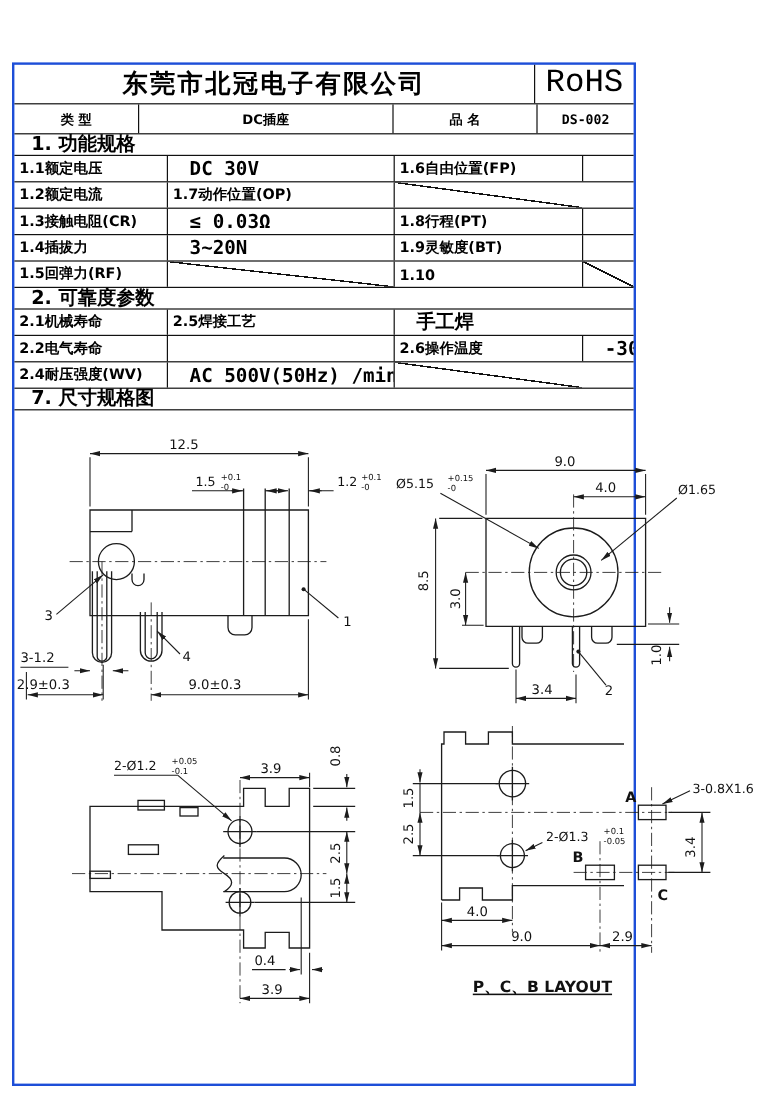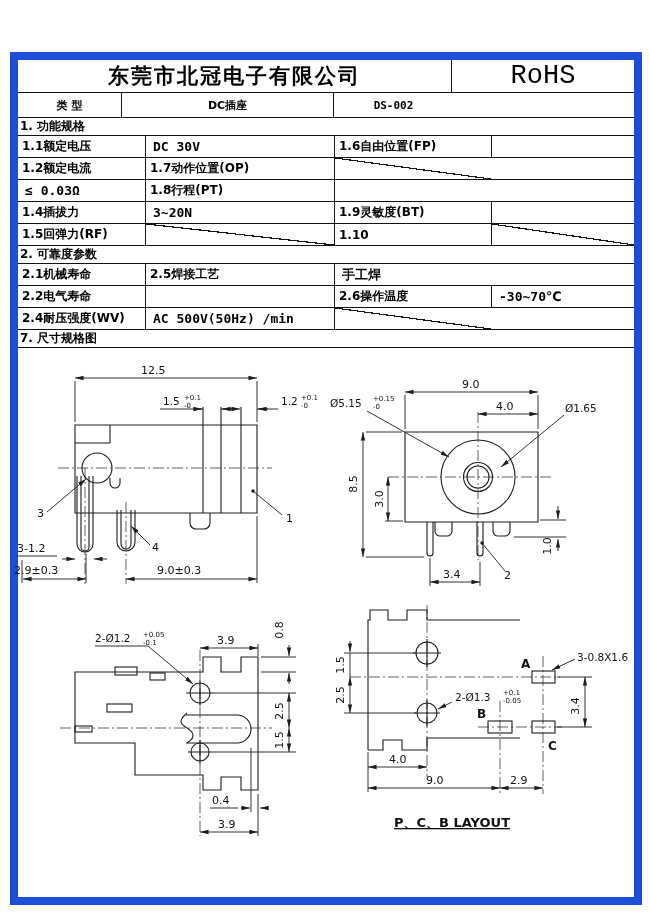--- a/index.html
+++ b/index.html
@@ -1,33 +1,33 @@
 <!DOCTYPE html>
 <html><head>
 <meta charset="utf-8">
 <style>
   html,body{margin:0;padding:0;background:#fff}
   .page{position:relative;width:650px;height:919px;background:#fff;color:#000;
         font-family:"DejaVu Sans",sans-serif;overflow:hidden}
-  .doc{position:absolute;left:10px;top:52px;width:632px;height:853px;
-       border:8px solid #1d4ed8;box-sizing:border-box;background:#fff}
+  .doc{position:absolute;left:10px;top:52px;width:520px;height:853px;
+       border:2px solid #1d4ed8;box-sizing:border-box;background:#fff}
   .row{display:grid;border-bottom:1px solid #111;box-sizing:border-box}
   .row>div{box-sizing:border-box;display:flex;align-items:center;overflow:hidden;white-space:nowrap}
   .row>div + div{border-left:1px solid #111}
   .company-row{grid-template-columns:433px 1fr;height:33px}
   .company-name{justify-content:center;font-size:21px;font-weight:bold;letter-spacing:2px}
   .rohs{justify-content:center;font-family:Liberation Mono, monospace;font-size:27px}
   .type-row{grid-template-columns:103px 212px 120px 1fr;height:25px}
   .type-row>div{justify-content:center;font-weight:bold;font-size:11px}
   .mono{font-family:"DejaVu Sans Mono","DejaVu Sans",monospace}
   .sec-title{height:18px;border-bottom:1px solid #111;display:flex;align-items:center;
-             padding-left:2px;font-weight:bold;font-size:12px;box-sizing:border-box}
+             padding-left:14px;font-weight:bold;font-size:16px;box-sizing:border-box}
   .spec{grid-template-columns:127px 189px 157px 1fr;height:22px}
   .lbl{font-weight:bold;font-size:12px;padding-left:4px}
-  .val{font-family:"DejaVu Sans Mono","DejaVu Sans",monospace;font-weight:bold;font-size:13px;padding-left:7px}
+  .val{font-family:"DejaVu Sans Mono","DejaVu Sans",monospace;font-weight:bold;font-size:16px;padding-left:18px}
   .diag{background:linear-gradient(to top right,transparent calc(50% - .6px),#111 calc(50% - .6px),
         #111 calc(50% + .6px),transparent calc(50% + .6px))}
   .dwg{position:absolute}
   svg .ln{fill:none;stroke:#1c1c1c;stroke-width:1.1}
   svg .cl{fill:none;stroke:#1c1c1c;stroke-width:.7;stroke-dasharray:11 3 2 3}
   svg .dim{fill:none;stroke:#1c1c1c;stroke-width:.9}
   svg text{fill:#111;font-family:"DejaVu Sans",sans-serif;font-size:11px}
   svg .t10{font-size:10.5px}
   svg .t7{font-size:7px}
   svg .b{font-weight:bold;font-size:12px}
@@ -41,37 +41,39 @@
   <div class="doc">
 
     <div class="row company-row">
       <div class="company-name">东莞市北冠电子有限公司</div>
       <div class="rohs">RoHS</div>
     </div>
 
     <div class="row type-row">
       <div>类  型</div>
       <div>DC插座</div>
+      <div>品  名</div>
       <div class="mono">DS-002</div>
     </div>
 
     <div class="sec-title">1.  功能规格</div>
 
     <div class="row spec">
       <div class="lbl">1.1额定电压</div>
       <div class="val">DC 30V</div>
       <div class="lbl">1.6自由位置(FP)</div>
       <div class="val"></div>
     </div>
     <div class="row spec">
       <div class="lbl">1.2额定电流</div>
       <div class="lbl">1.7动作位置(OP)</div>
       <div class="val diag"></div>
     </div>
     <div class="row spec">
+      <div class="lbl">1.3接触电阻(CR)</div>
       <div class="val">≤ 0.03Ω</div>
       <div class="lbl">1.8行程(PT)</div>
       <div class="val"></div>
     </div>
     <div class="row spec">
       <div class="lbl">1.4插拔力</div>
       <div class="val">3~20N</div>
       <div class="lbl">1.9灵敏度(BT)</div>
       <div class="val"></div>
     </div>

